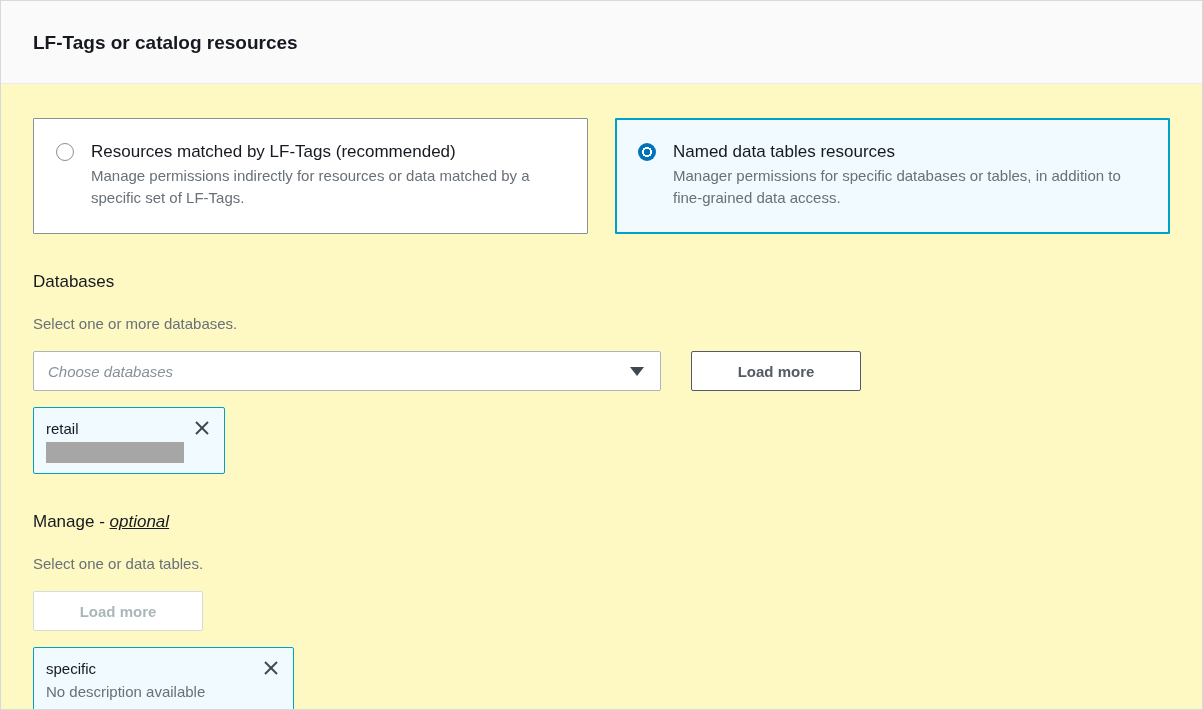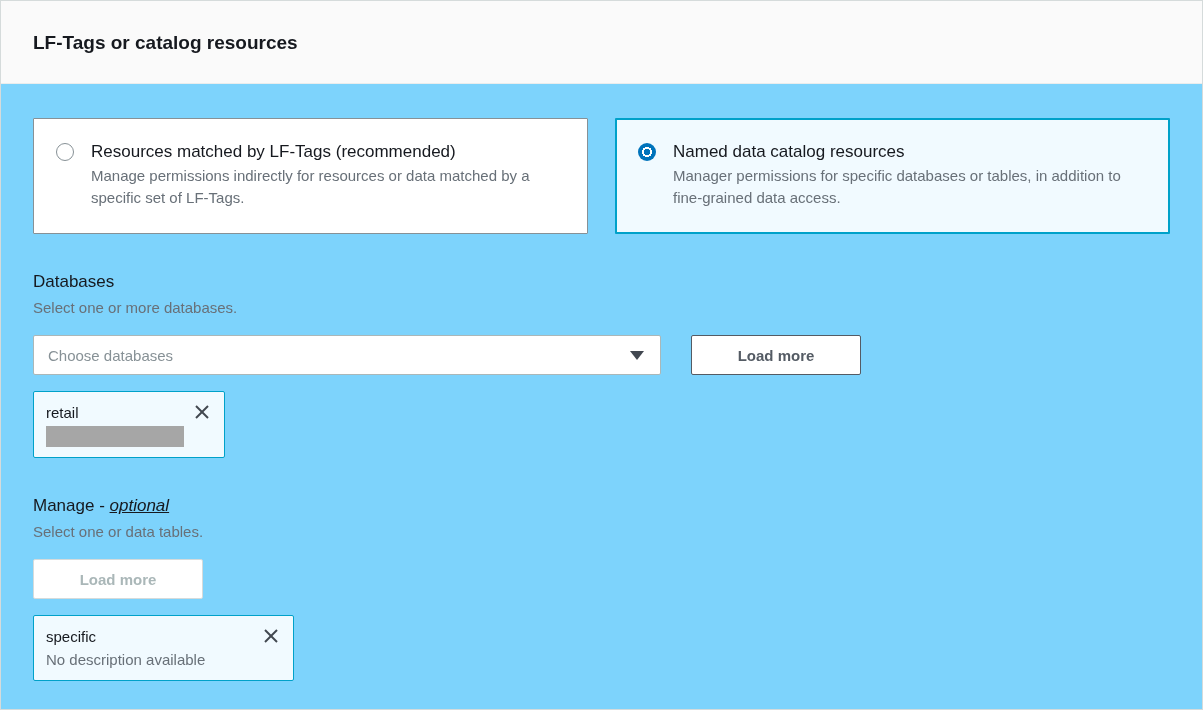--- a/index.html
+++ b/index.html
@@ -3,21 +3,21 @@
 <meta charset="utf-8">
 <style>
   * { box-sizing: border-box; }
   html, body { margin: 0; padding: 0; background: #ffffff; }
   body { font-family: "Liberation Sans", sans-serif; color: #16191f; }
 
   .panel {
     width: 1203px;
     height: 710px;
     border: 1px solid #d5dbdb;
-    background: #7dd3fc;
+    background: #fef9c3;
     overflow: hidden;
   }
 
   .panel-header {
     background: #fafafa;
     border-bottom: 1px solid #eaeded;
     padding: 30px 32px 28px 32px;
   }
   .panel-title {
     font-size: 19px;
@@ -52,34 +52,34 @@
     margin-top: 2px;
   }
   .radio--off { border: 1px solid #879196; background: #ffffff; }
   .radio--on  { background: radial-gradient(circle, #0073bb 0 3.2px, #ffffff 3.3px 5px, #0073bb 5.1px); }
   .card-title { font-size: 17px; line-height: 22px; color: #16191f; }
   .card-desc  { font-size: 15px; line-height: 22px; color: #687078; margin-top: 2px; max-width: 462px; }
 
   
   .field-label { font-size: 17px; line-height: 22px; color: #16191f; margin-top: 37px; }
   .field-label .optional { font-style: italic; text-decoration: underline; }
-  .field-hint { font-size: 15px; line-height: 20px; color: #687078; margin-top: 5px; }
+  .field-hint { font-size: 15px; line-height: 20px; color: #687078; margin-top: 21px; }
 
   .field-row { display: flex; gap: 30px; margin-top: 17px; align-items: flex-start; }
 
   .dropdown {
     width: 628px; height: 40px;
     border: 1px solid #aab7b8;
     border-radius: 2px;
     background: #ffffff;
     display: flex; align-items: center; justify-content: space-between;
     padding: 0 16px 0 14px;
     cursor: pointer;
   }
-  .dropdown-placeholder { font-size: 15px; color: #879196; }
+  .dropdown-placeholder { font-size: 15px; font-style: italic; color: #879196; }
   .caret-down {
     width: 0; height: 0;
     border-left: 7px solid transparent;
     border-right: 7px solid transparent;
     border-top: 9px solid #414750;
   }
 
   .btn {
     width: 170px; height: 40px;
     border: 1px solid #545b64;
@@ -132,21 +132,21 @@
         <div class="radio radio--off"></div>
         <div>
           <div class="card-title">Resources matched by LF-Tags (recommended)</div>
           <div class="card-desc">Manage permissions indirectly for resources or data matched by a specific set of LF-Tags.</div>
         </div>
       </div>
 
       <div class="card card--selected">
         <div class="radio radio--on"></div>
         <div>
-          <div class="card-title">Named data catalog resources</div>
+          <div class="card-title">Named data tables resources</div>
           <div class="card-desc">Manager permissions for specific databases or tables, in addition to fine-grained data access.</div>
         </div>
       </div>
 
     </div>
 
     <div class="field-label">Databases</div>
     <div class="field-hint">Select one or more databases.</div>
 
     <div class="field-row">

